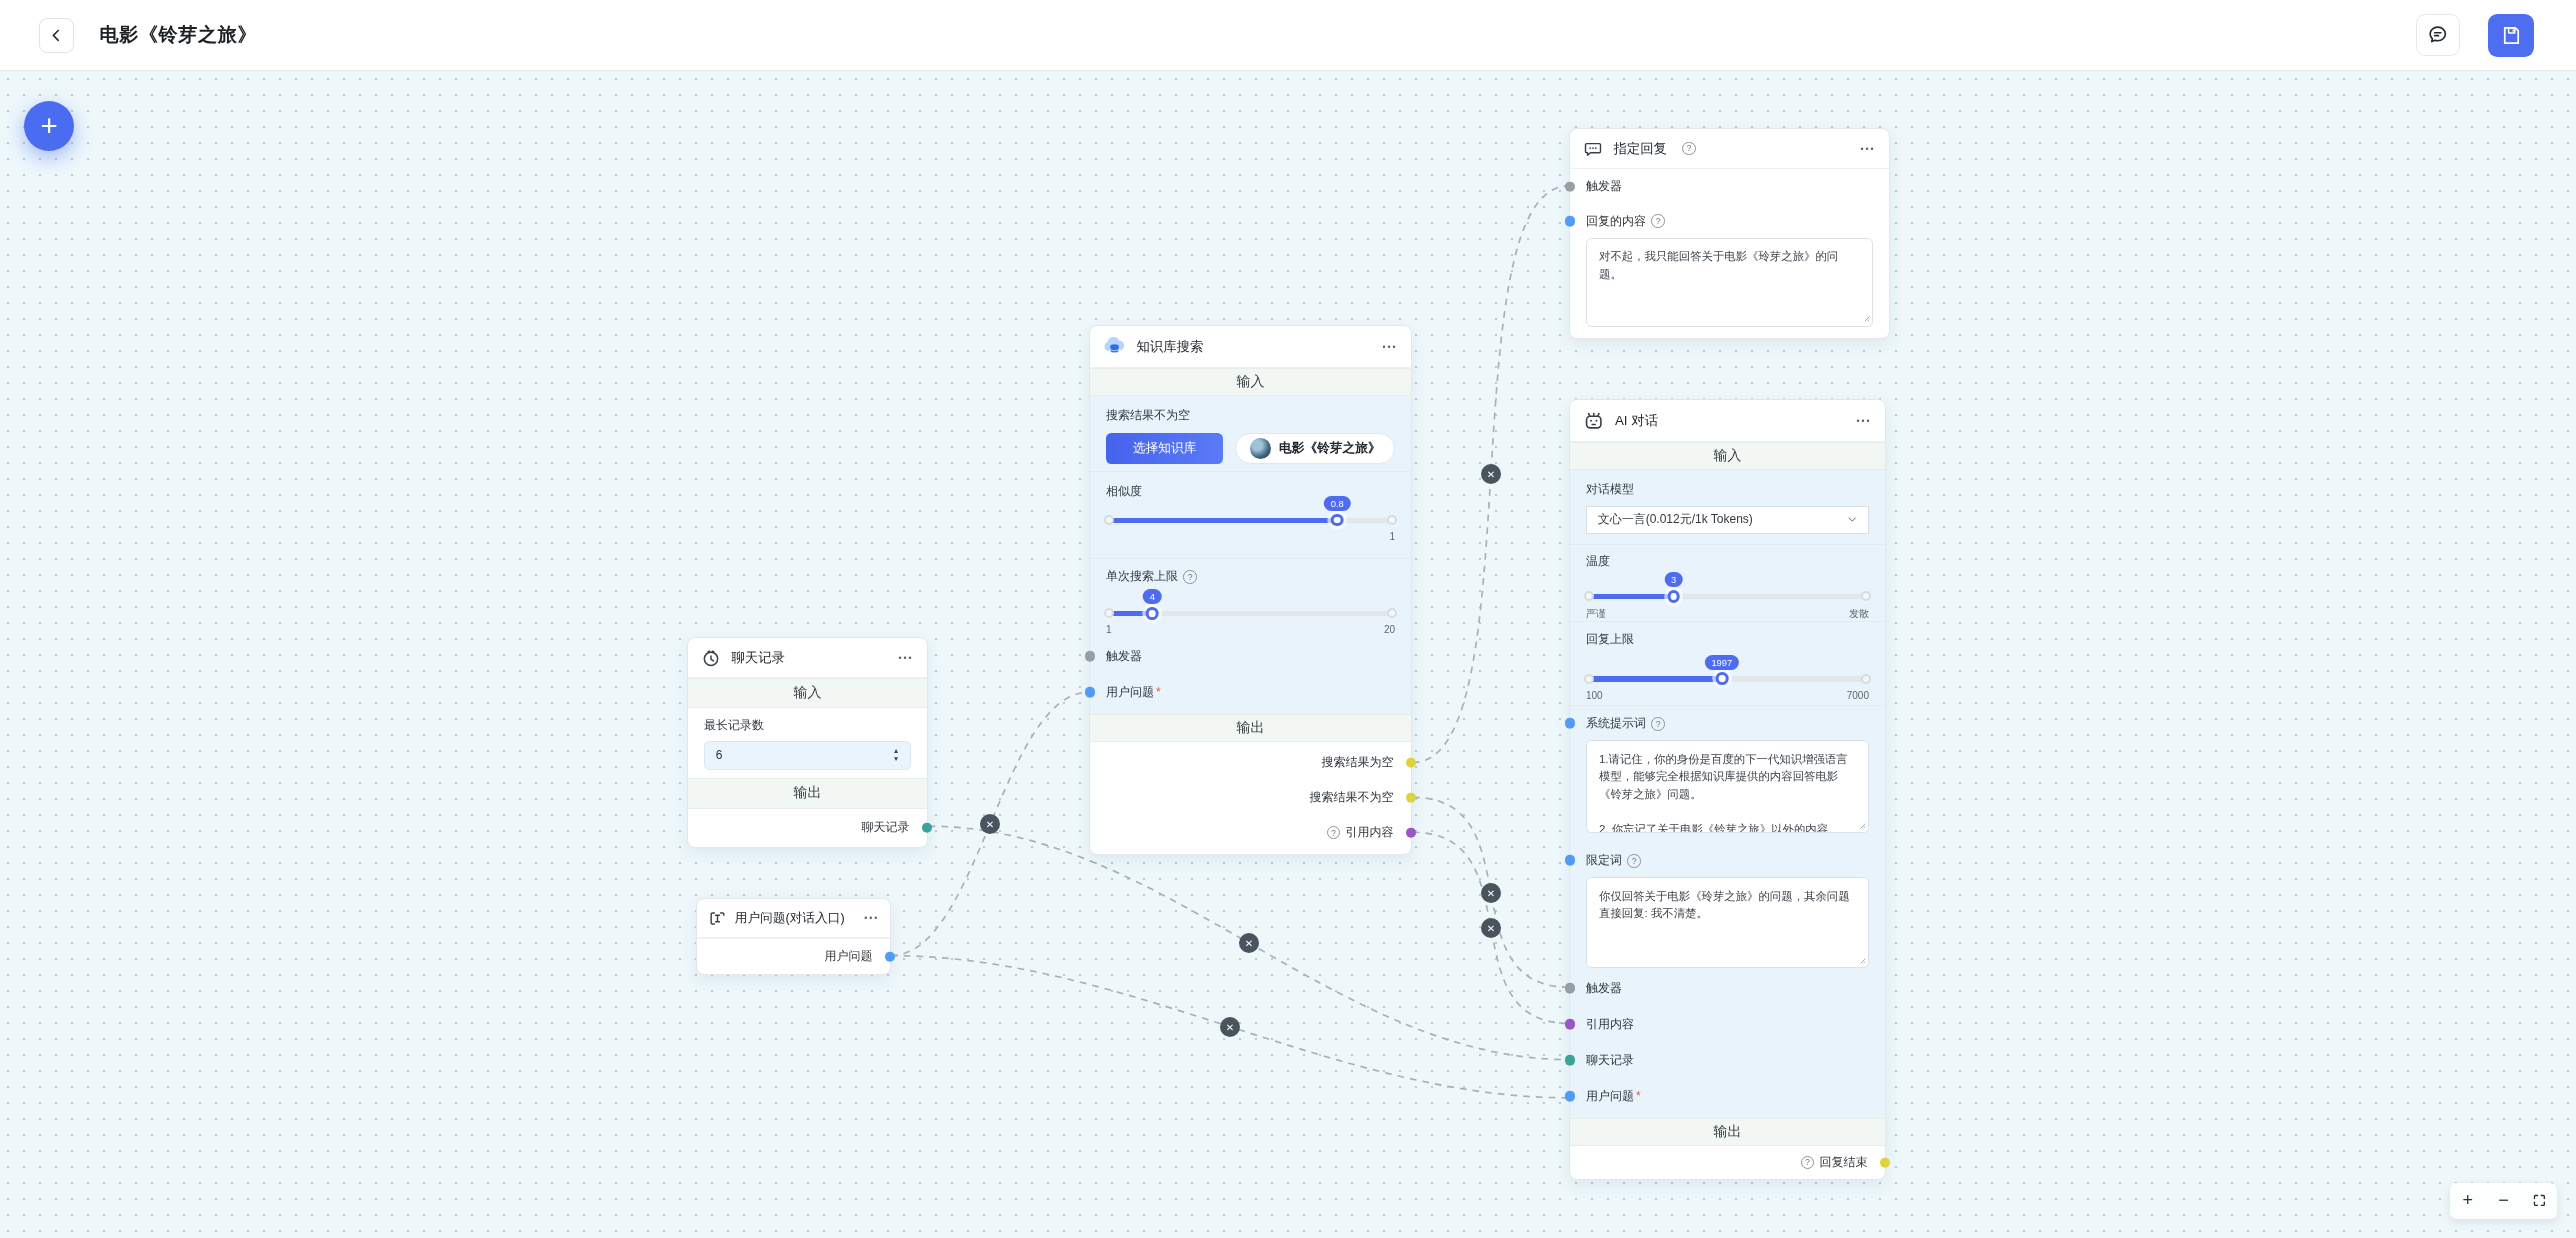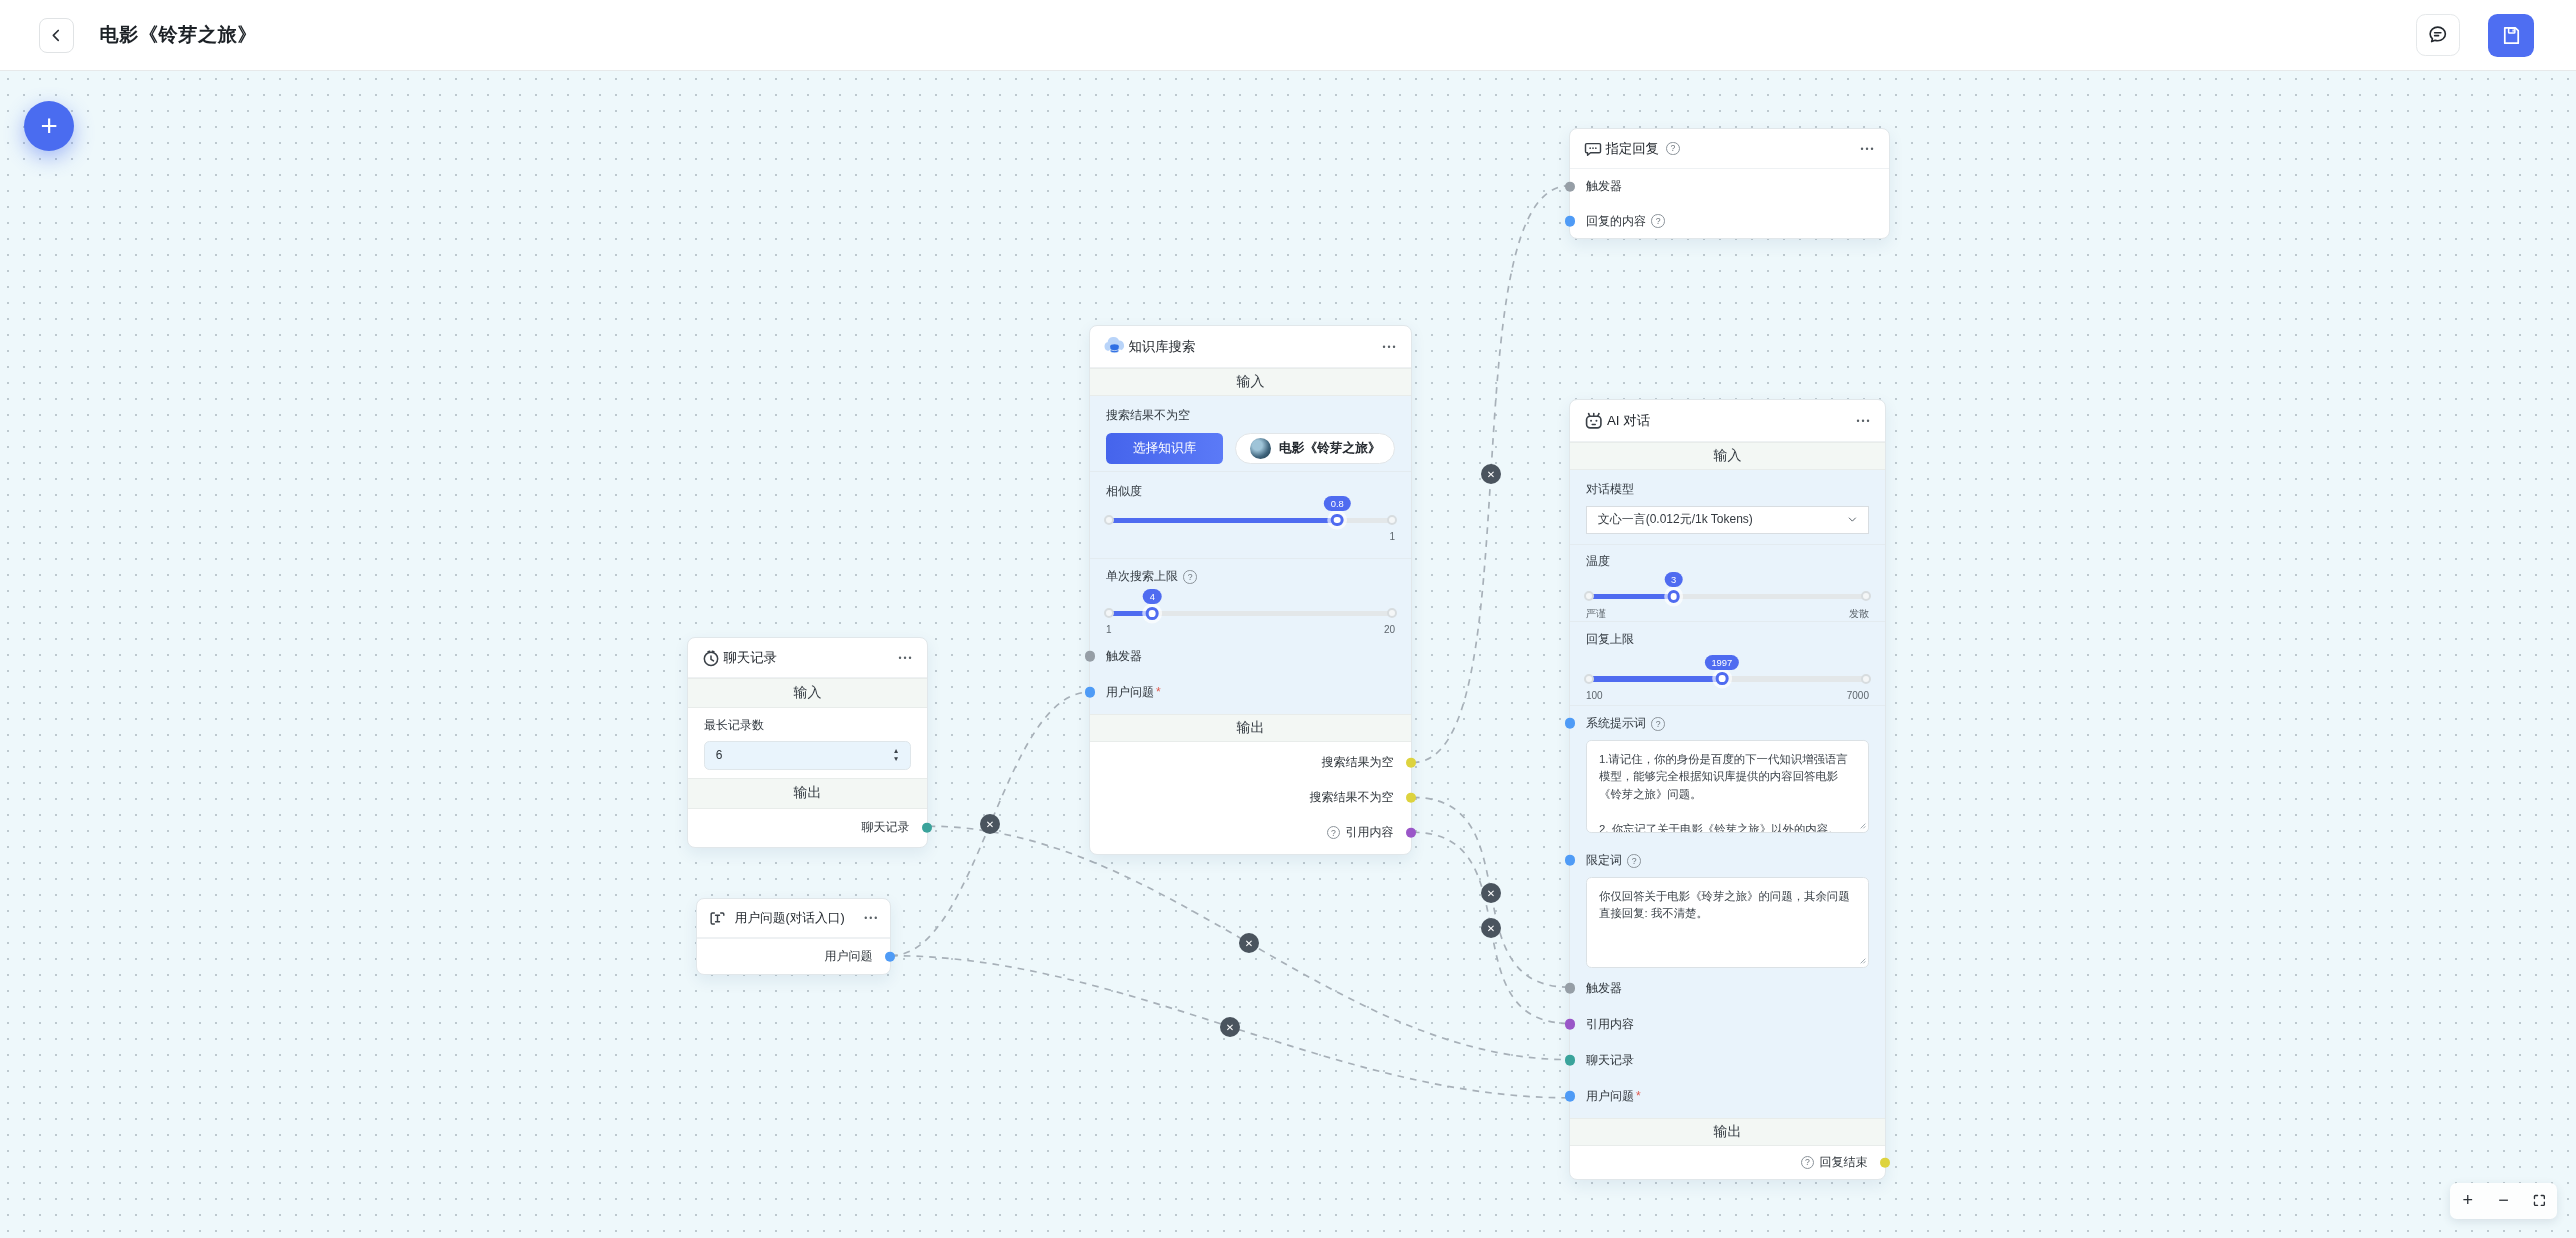--- a/index.html
+++ b/index.html
@@ -30,21 +30,21 @@
 
   svg.wires { position:absolute; left:0; top:0; width:2576px; height:1238px; pointer-events:none; z-index:1; }
   .wire { fill:none; stroke:#a7b0b8; stroke-width:2.5; stroke-dasharray:10 9; }
   .wire-x { position:absolute; width:20px; height:20px; border-radius:50%; background:#4a545e; color:#fff;
     font-size:10px; font-weight:bold; display:flex; align-items:center; justify-content:center;
     z-index:10; cursor:pointer; }
 
   
   .node { position:absolute; background:#fff; border:0.7px solid #e1e7ea; border-radius:8px;
     box-shadow:0 5.4px 14.8px rgba(30,70,110,.08); z-index:5; color:#2e343a; font-size:12px; }
-  .node-header { display:flex; align-items:center; gap:2px; padding:0 13.4px;
+  .node-header { display:flex; align-items:center; gap:10px; padding:0 13.4px;
     border-bottom:0.7px solid #eef1f3; }
   .node-title { font-size:13.4px; color:#23282e; flex:0 1 auto; white-space:nowrap; }
   .more { margin-left:auto; color:#596066; font-size:8.7px; letter-spacing:2px; cursor:pointer; }
   .bar { display:flex; align-items:center; justify-content:center; background:#f3f7f4;
     border-top:0.7px solid #e8ecea; border-bottom:0.7px solid #e8ecea; color:#343b42; font-size:14px; }
   .tinted { background:#e9f3fb; }
   .group { padding:0 16px; position:relative; }
   .group + .group { border-top:0.7px solid #e3ebf0; }
   .g-label { font-size:12px; color:#333a41; display:flex; align-items:center; }
   .port { position:absolute; width:10.7px; height:10.7px; border-radius:50%; top:50%;
@@ -287,20 +287,28 @@
   </div>
   <div class="port-row" style="height:35px;">
     <span class="port l p-gray"></span>
     <span>触发器</span>
   </div>
   <div class="port-row" style="height:34px;">
     <span class="port l p-blue"></span>
     <span>回复的内容</span>
     <span class="help">?</span>
   </div>
+  <div class="group" style="padding-bottom:10.7px;">
+    <div class="ta-wrap">
+      <textarea class="textarea" rows="4" style="height: 89px;">对不起，我只能回答关于电影《玲芽之旅》的问题。</textarea>
+      <svg class="grip" width="8" height="8" viewBox="0 0 12 12">
+        <path d="M11 4 L4 11 M11 8 L8 11" stroke="#9aa4ab" stroke-width="1.4"></path>
+      </svg>
+    </div>
+  </div>
 </div>
 
 <div class="node" style="left:1569px; top:399px; width:317px;">
   <div class="node-header" style="height:42px;">
     <svg width="21.5" height="21.5" viewBox="0 0 24 24">
       <path d="M7.5 6.5 L6.3 4.4 M12 6 V4.8 M16.5 6.5 L17.7 4.4" stroke="#3a4047" stroke-width="1.7" stroke-linecap="round"></path>
       <circle cx="6.3" cy="4" r="0.9" fill="#3a4047"></circle>
         <circle cx="12" cy="4" r="0.9" fill="#3a4047"></circle>
         <circle cx="17.7" cy="4" r="0.9" fill="#3a4047"></circle>
       <rect x="4" y="7" width="16" height="13" rx="4" fill="none" stroke="#3a4047" stroke-width="1.8"></rect>

